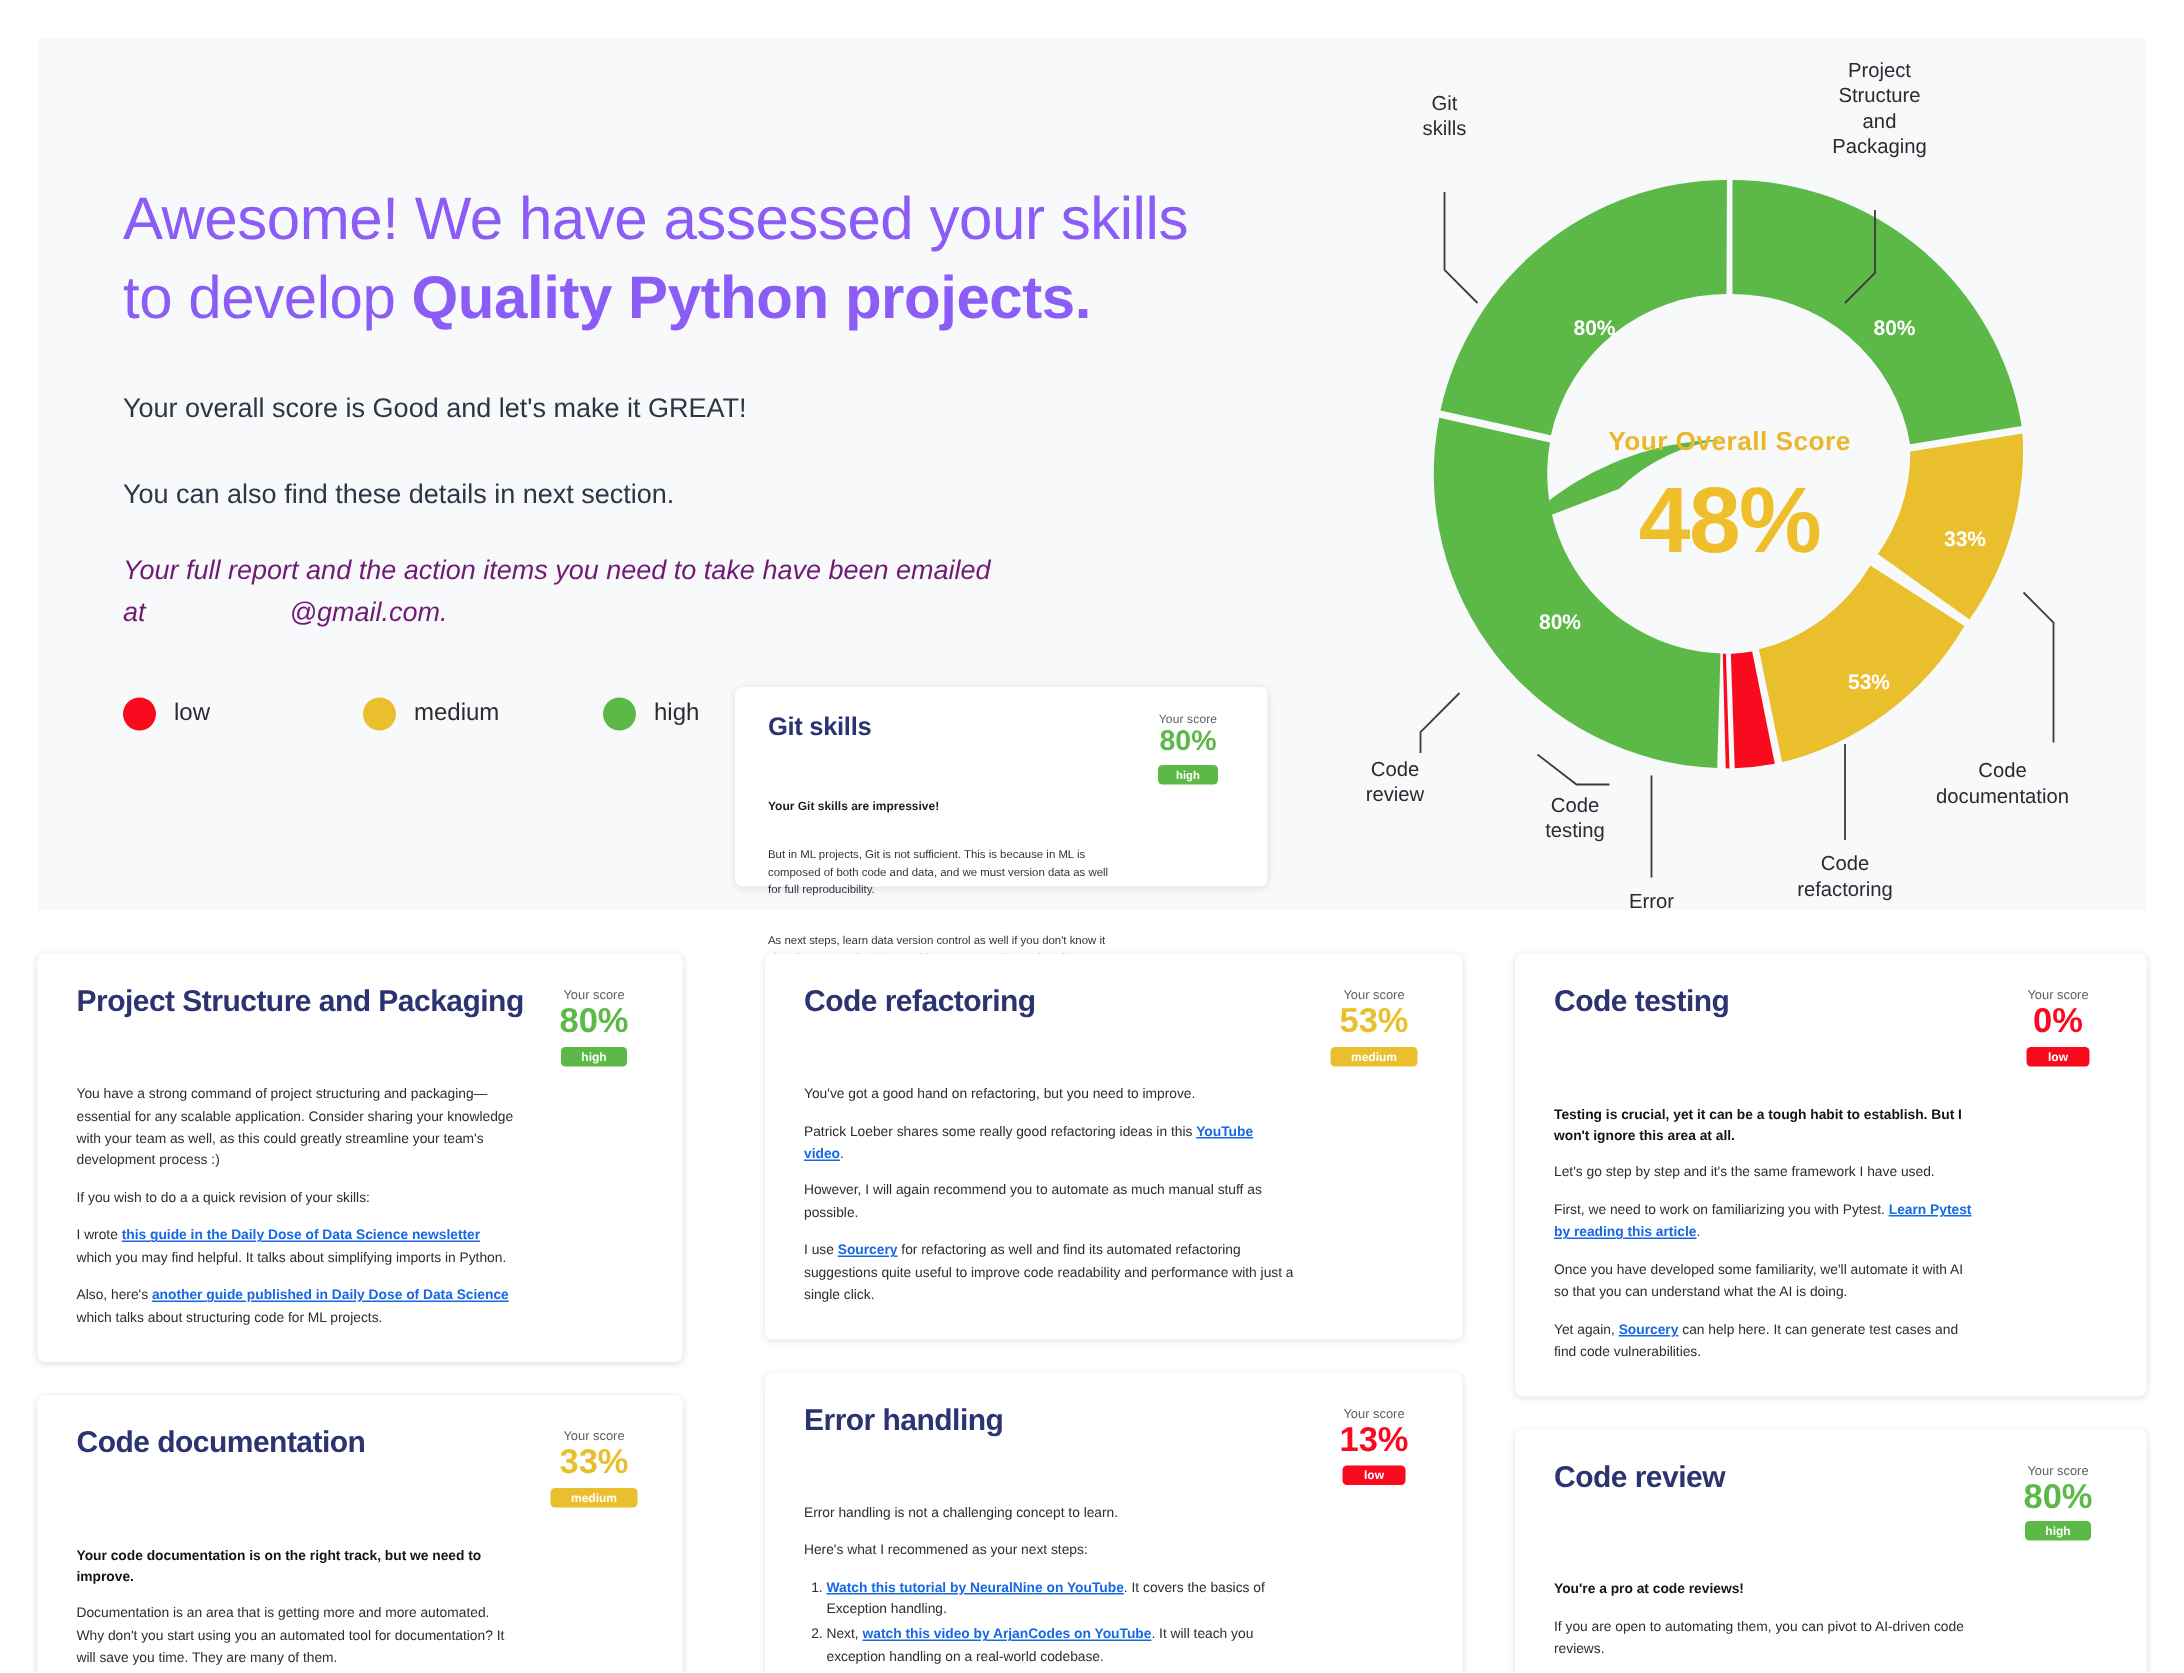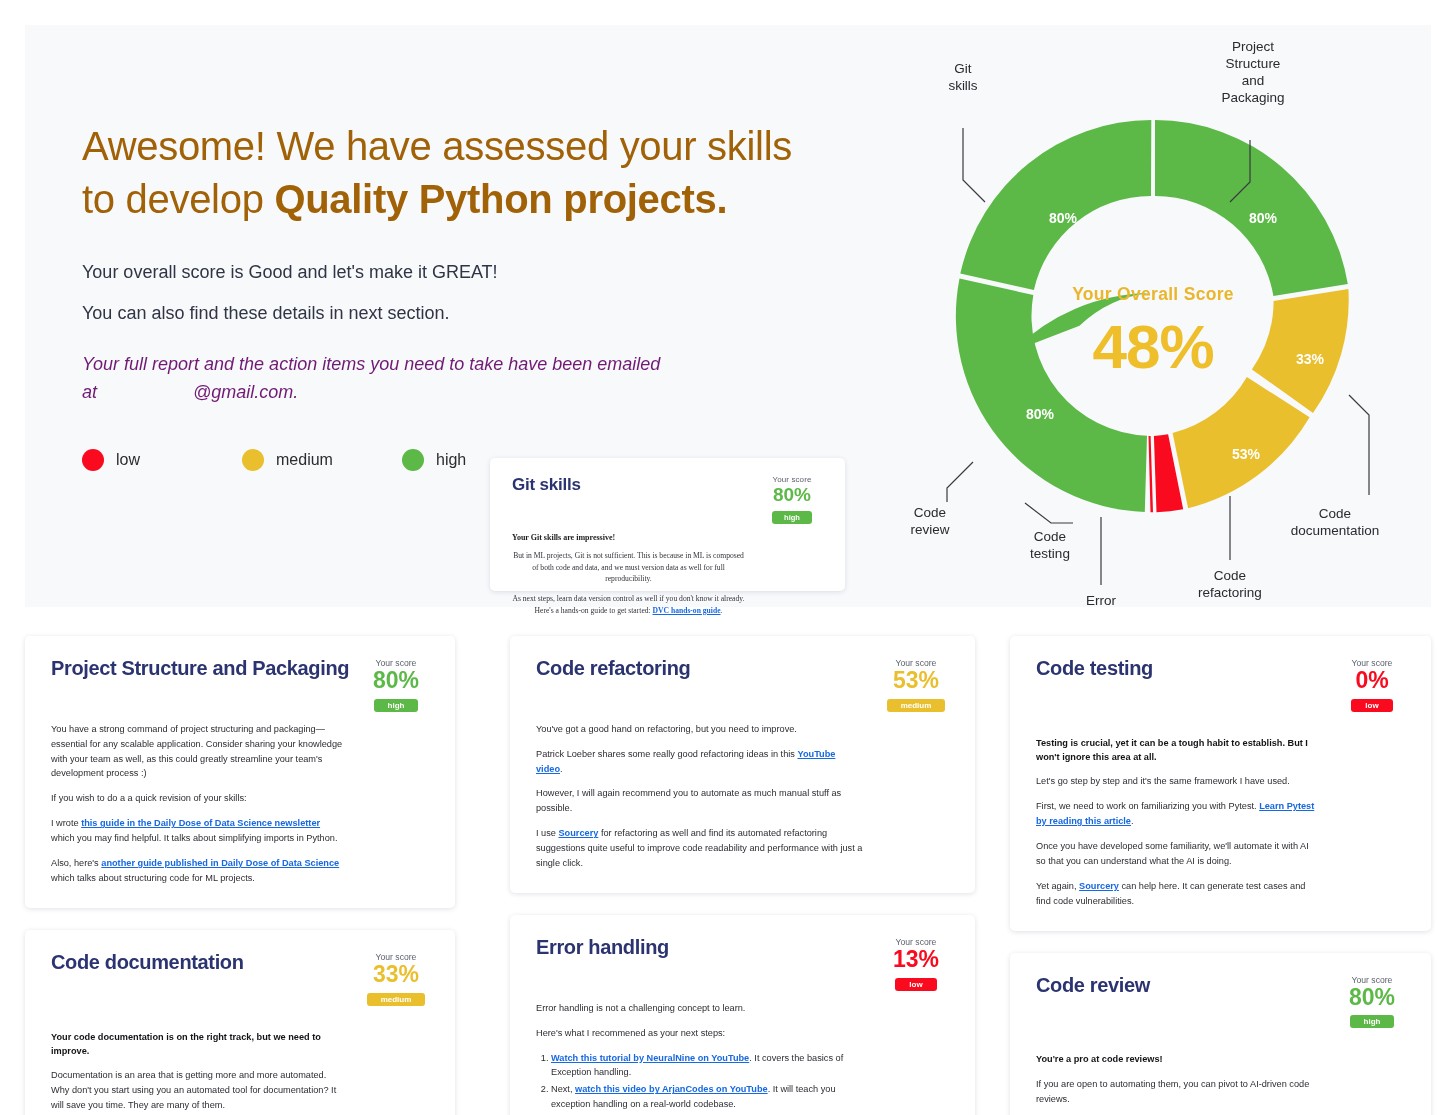--- a/index.html
+++ b/index.html
@@ -16,31 +16,31 @@
     position: absolute; left: 25px; top: 25px;
     width: 1406px; height: 582px;
     background: #f8f9fb;
     display: flex;
   }
   .hero-left { width: 850px; padding: 95px 0 0 57px; }
   .hero-right { flex: 1; position: relative; }
 
   h1.headline {
     font-size: 40px; line-height: 1.32;
-    color: #a16207; font-weight: 400;
+    color: #8b5cf6; font-weight: 400;
     letter-spacing: -0.3px;
     max-width: 740px;
   }
   h1.headline b { font-weight: 700; }
 
   p.lede {
     margin-top: 36px;
     font-size: 18px; color: #2f3545; font-weight: 400;
   }
-  p.lede.second { margin-top: 20px; }
+  p.lede.second { margin-top: 36px; }
   p.email {
     margin-top: 26px; font-size: 18px; font-style: italic;
     color: #701a75; line-height: 1.6; max-width: 600px;
   }
   .redact { display:inline-block; width: 96px; }
 
   .legend {
     margin-top: 42px; display: flex; align-items: center;
     gap: 12px;
   }
@@ -52,23 +52,23 @@
   .mini-card {
     position: absolute; left: 490px; top: 458px;
     width: 355px; height: 133px;
     background: #fff;
     border-radius: 5px;
     box-shadow: 0 1px 5px rgba(30,40,80,.13);
     padding: 17px 22px 0 22px;
   }
   .mini-head { display: flex; justify-content: space-between; align-items: flex-start; }
   .mini-title { font-size: 17px; font-weight: 700; color: #2b3470; letter-spacing:-0.2px;}
-  .mini-body { padding-right: 78px; font-family: Liberation Serif, serif; }
+  .mini-body { padding-right: 78px; }
   .mini-strong { font-size: 8px; font-weight: 700; color: #1d1d1f; margin-top: 9px; }
-  .mini-p { font-size: 7.6px; color: #32323a; line-height: 1.55; margin-top: 8px; text-align: center; }
+  .mini-p { font-size: 7.6px; color: #32323a; line-height: 1.55; margin-top: 22px; }
 
   .score-box { text-align: center; width: 62px; flex: none; }
   .score-box .sc-label { font-size: 8px; color: #5a5f6b; letter-spacing:.1px;}
   .score-box .sc-val { font-size: 19px; font-weight: 700; line-height: 1.15; }
   .score-box .sc-badge {
     display: inline-block; margin-top: 2px;
     padding: 2px 12px; border-radius: 3px;
     font-size: 7.5px; color: #fff; font-weight: 600;
   }
 

